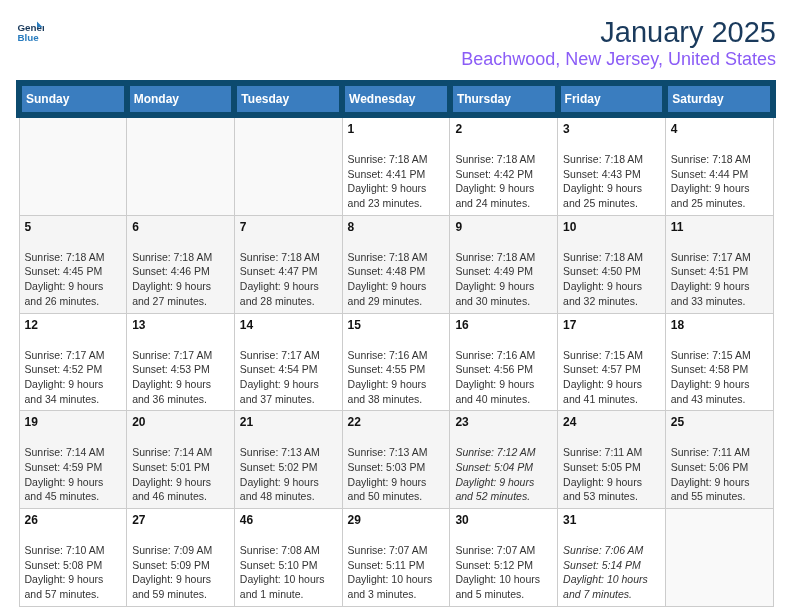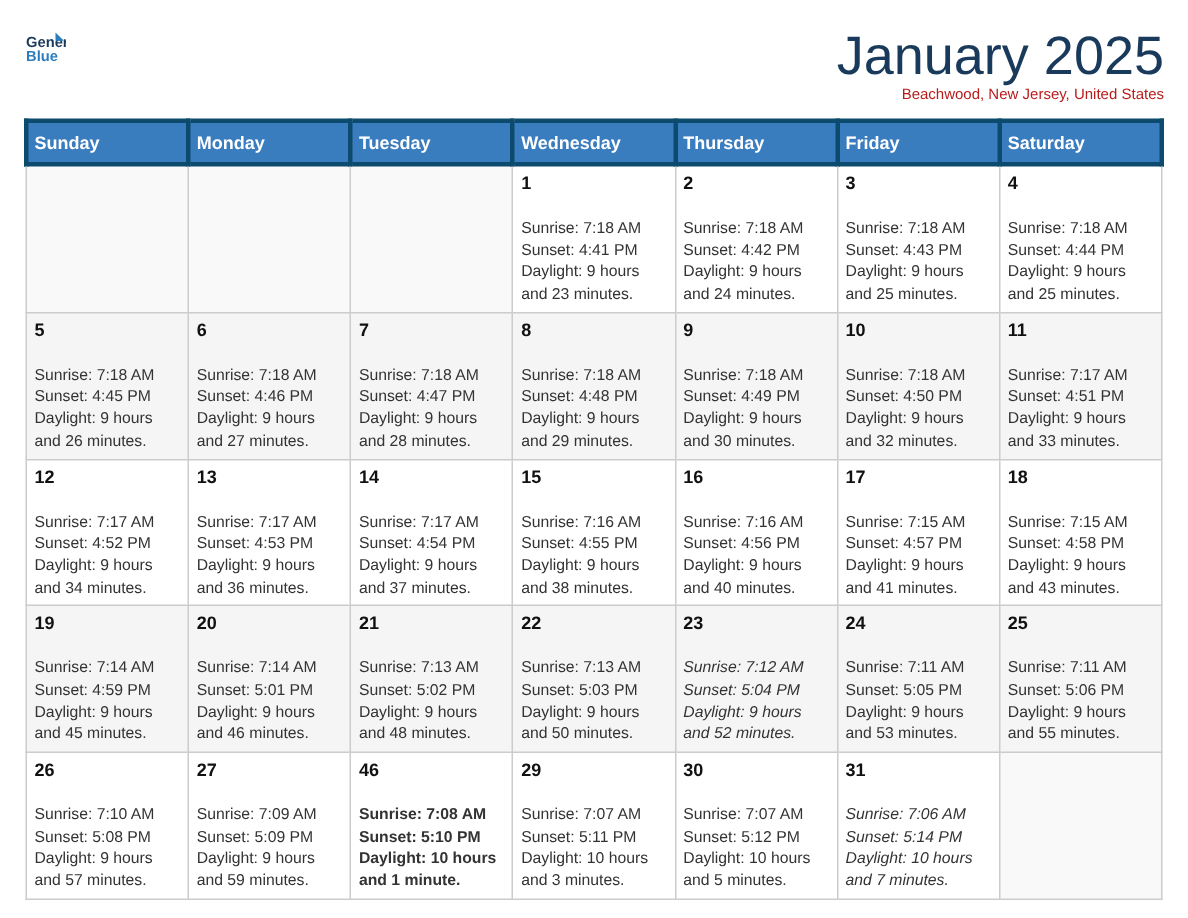--- a/index.html
+++ b/index.html
@@ -22,41 +22,41 @@
       gap: 4px;
     }
     .logo-icon {
       width: 28px;
       height: 28px;
     }
     .title-block {
       text-align: right;
     }
     .month-title {
-      font-size: 36px;
+      font-size: 29px;
       color: #1a3a5c;
       font-weight: normal;
     }
     .location {
-      font-size: 10px;
-      color: #b91c1c;
+      font-size: 18px;
+      color: #8b5cf6;
     }
     table {
       width: 100%;
       border-collapse: collapse;
       font-size: 11px;
     }
     thead th {
       background: #3a7dbf;
       color: #fff;
       padding: 6px 4px;
       text-align: left;
       font-size: 12px;
       font-weight: bold;
-      border: 3px solid #0c4a6e;
+      border: 6px solid #0c4a6e;
     }
     tbody td {
       border: 1px solid #ccc;
       vertical-align: top;
       padding: 4px 5px;
       width: 108px;
       min-height: 80px;
       height: 88px;
       background: #fff;
     }
@@ -278,21 +278,21 @@
 Daylight: 9 hours and 57 minutes.</div>
         </td>
         <td>
           <div class="day-number">27</div>
           <div class="day-info" style="white-space: pre-line;">Sunrise: 7:09 AM
 Sunset: 5:09 PM
 Daylight: 9 hours and 59 minutes.</div>
         </td>
         <td>
           <div class="day-number">46</div>
-          <div class="day-info" style="white-space: pre-line; font-weight: bold;">Sunrise: 7:08 AM
+          <div class="day-info" style="white-space: pre-line;">Sunrise: 7:08 AM
 Sunset: 5:10 PM
 Daylight: 10 hours and 1 minute.</div>
         </td>
         <td>
           <div class="day-number">29</div>
           <div class="day-info" style="white-space: pre-line;">Sunrise: 7:07 AM
 Sunset: 5:11 PM
 Daylight: 10 hours and 3 minutes.</div>
         </td>
         <td>

